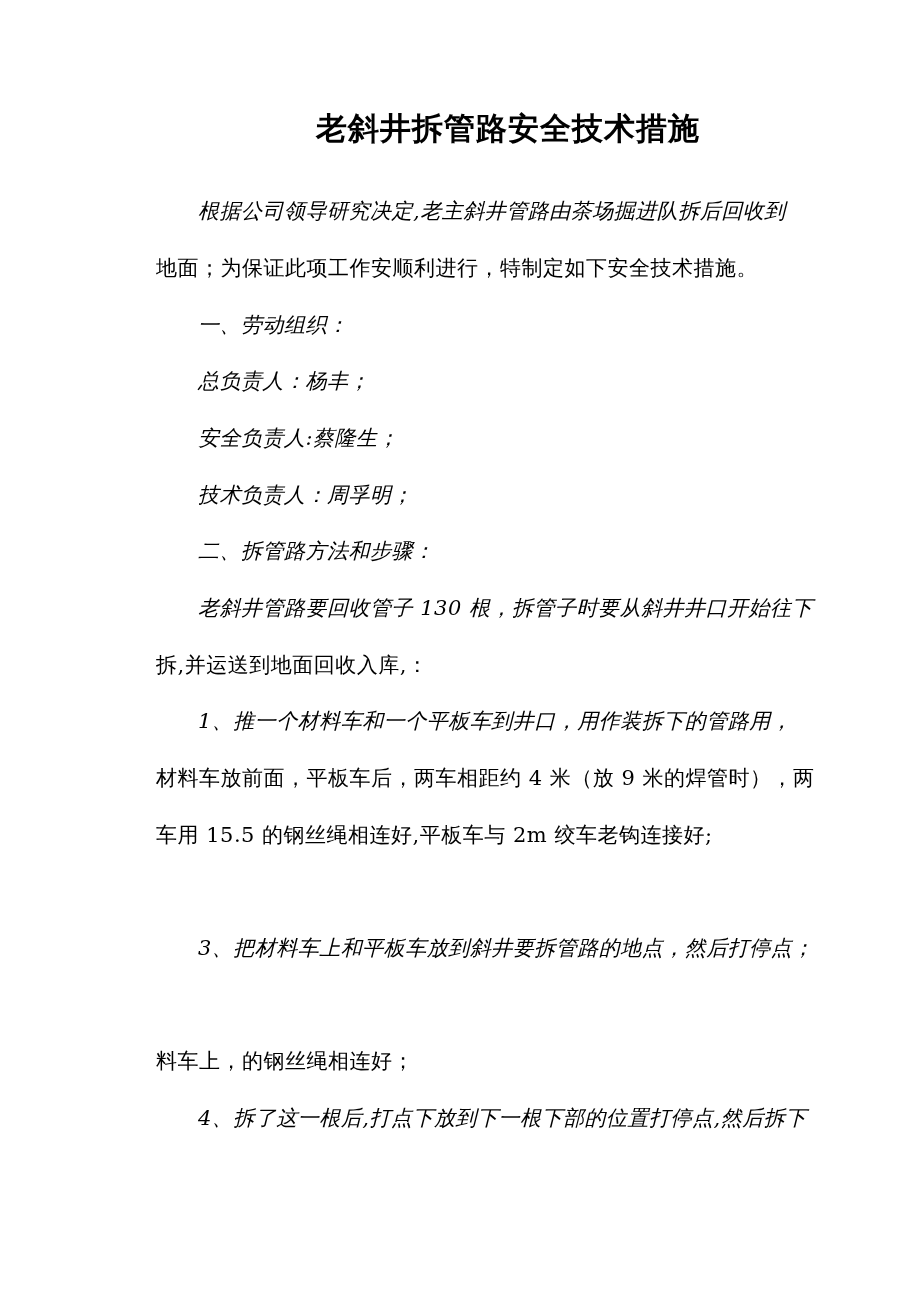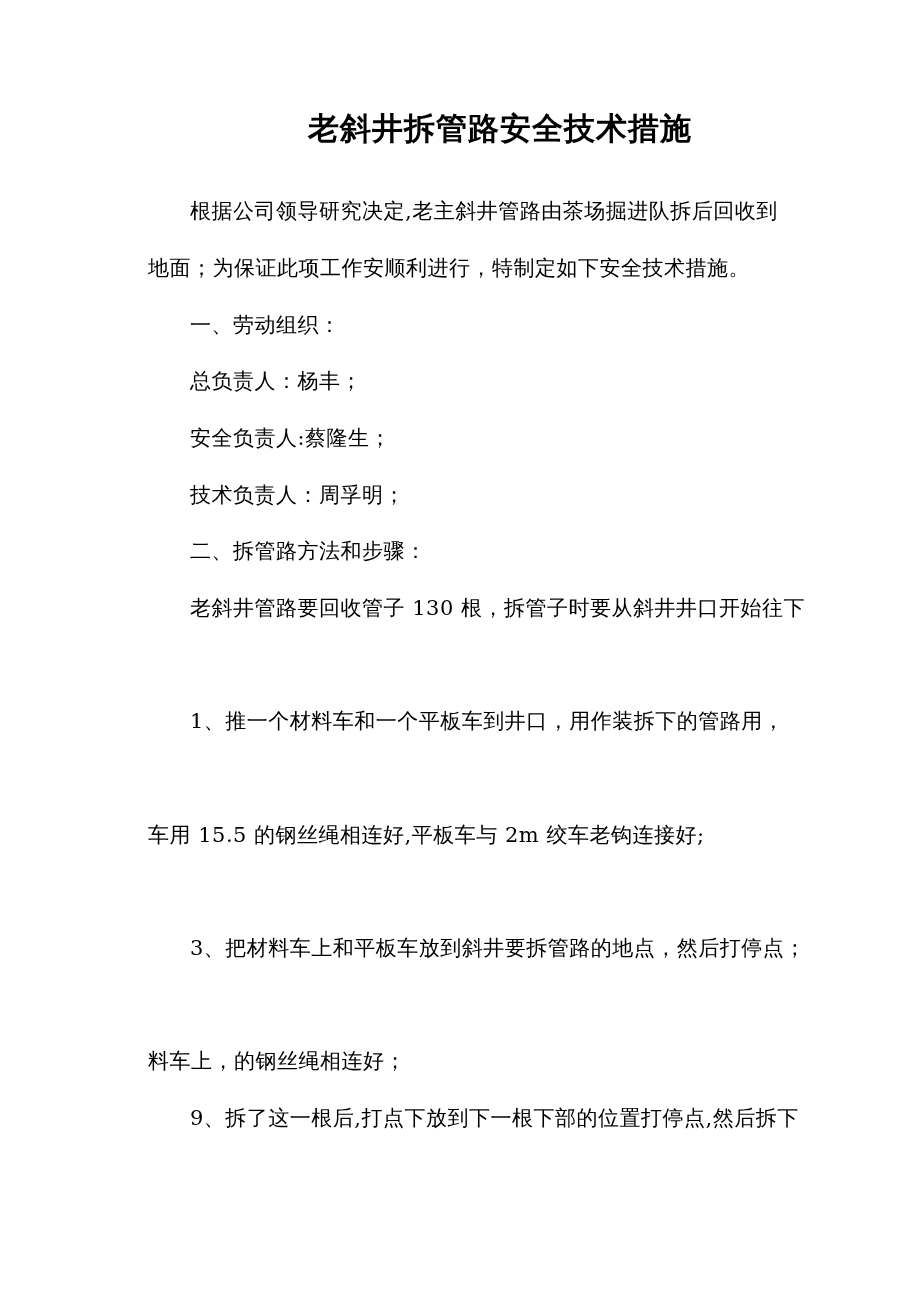--- a/index.html
+++ b/index.html
@@ -1,41 +1,43 @@
 <!DOCTYPE html>
 <html><head>
 <meta charset="utf-8">
 <style>
   html, body { margin: 0; padding: 0; background: #ffffff; }
   body { width: 920px; height: 1302px; position: relative; overflow: hidden; color: #000; }
-  .page { position: absolute; left: 8px; top: 0; width: 872px; height: 1302px; }
+  .page { position: absolute; left: 16px; top: 0; width: 872px; height: 1302px; }
   .title {
     position: absolute; left: 0; width: 920px; top: 108px;
     text-align: center; font-family: "DejaVu Sans", sans-serif;
     font-size: 31px; font-weight: bold; letter-spacing: 1px; padding-left: 64px; box-sizing: border-box;
   }
   .line {
     position: absolute; left: 140px; width: 650px;
     font-family: "DejaVu Serif", serif; font-size: 21px; white-space: nowrap;
     letter-spacing: 0.5px; line-height: 30px;
   }
-  .indent { left: 182px; }
+  .indent { left: 182px; font-style: italic; }
 </style>
 </head>
 <body>
 
 <div class="page">
   <div class="title">老斜井拆管路安全技术措施</div>
 
   <div class="line indent" style="top:196px">根据公司领导研究决定,老主斜井管路由茶场掘进队拆后回收到</div>
   <div class="line" style="top:253px">地面；为保证此项工作安顺利进行，特制定如下安全技术措施。</div>
   <div class="line indent" style="top:310px">一、劳动组织：</div>
   <div class="line indent" style="top:366px">总负责人：杨丰；</div>
   <div class="line indent" style="top:423px">安全负责人:蔡隆生；</div>
   <div class="line indent" style="top:536px">二、拆管路方法和步骤：</div>
   <div class="line indent" style="top:480px">技术负责人：周孚明；</div>
   <div class="line indent" style="top:593px">老斜井管路要回收管子 130 根，拆管子时要从斜井井口开始往下</div>
+  <div class="line" style="top:650px">拆,并运送到地面回收入库,：</div>
   <div class="line indent" style="top:706px">1、推一个材料车和一个平板车到井口，用作装拆下的管路用，</div>
+  <div class="line" style="top:763px">材料车放前面，平板车后，两车相距约 4 米（放 9 米的焊管时），两</div>
   <div class="line" style="top:820px">车用 15.5 的钢丝绳相连好,平板车与 2m 绞车老钩连接好;</div>
   <div class="line indent" style="top:933px">3、把材料车上和平板车放到斜井要拆管路的地点，然后打停点；</div>
   <div class="line" style="top:1046px">料车上，的钢丝绳相连好；</div>
-  <div class="line indent" style="top:1103px">9、拆了这一根后,打点下放到下一根下部的位置打停点,然后拆下</div>
+  <div class="line indent" style="top:1103px">4、拆了这一根后,打点下放到下一根下部的位置打停点,然后拆下</div>
 </div>
 
 </body></html>

